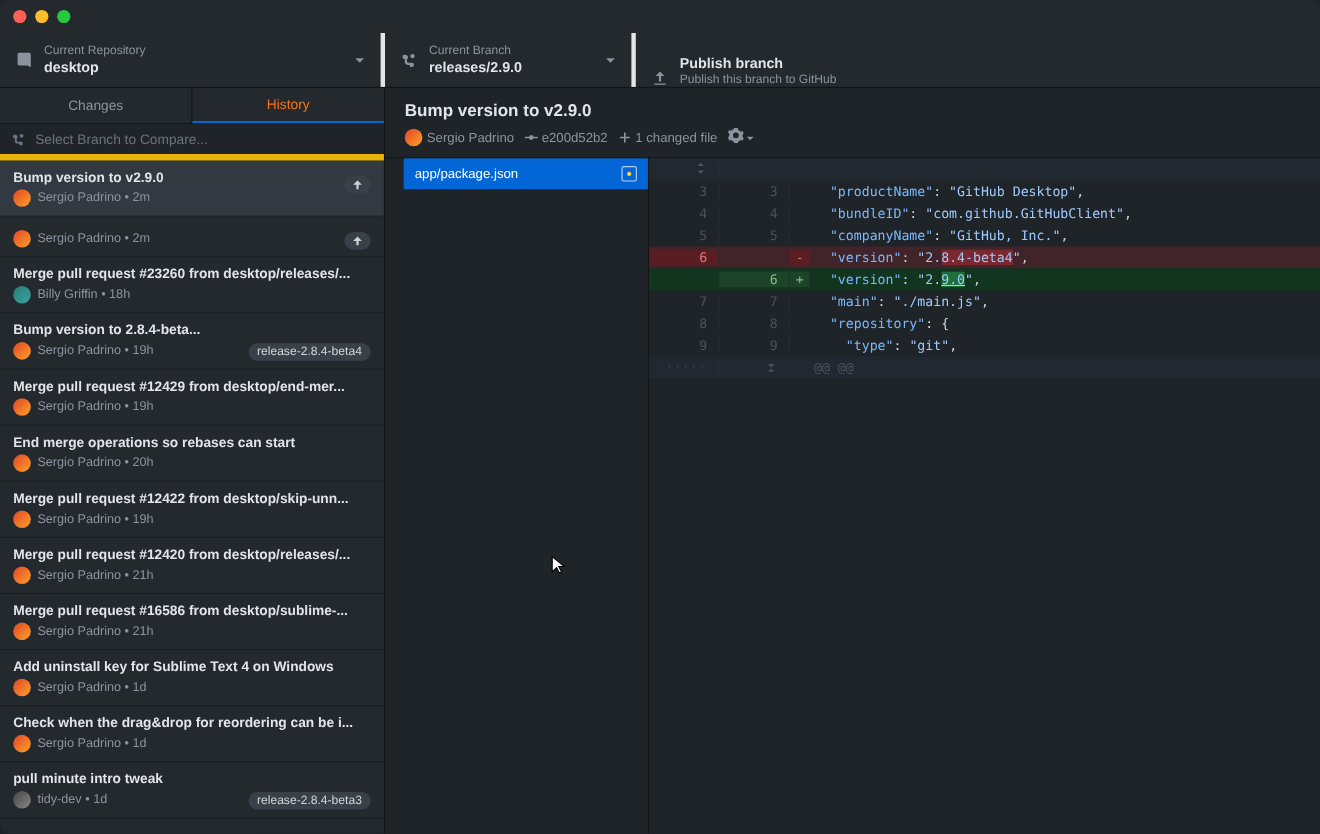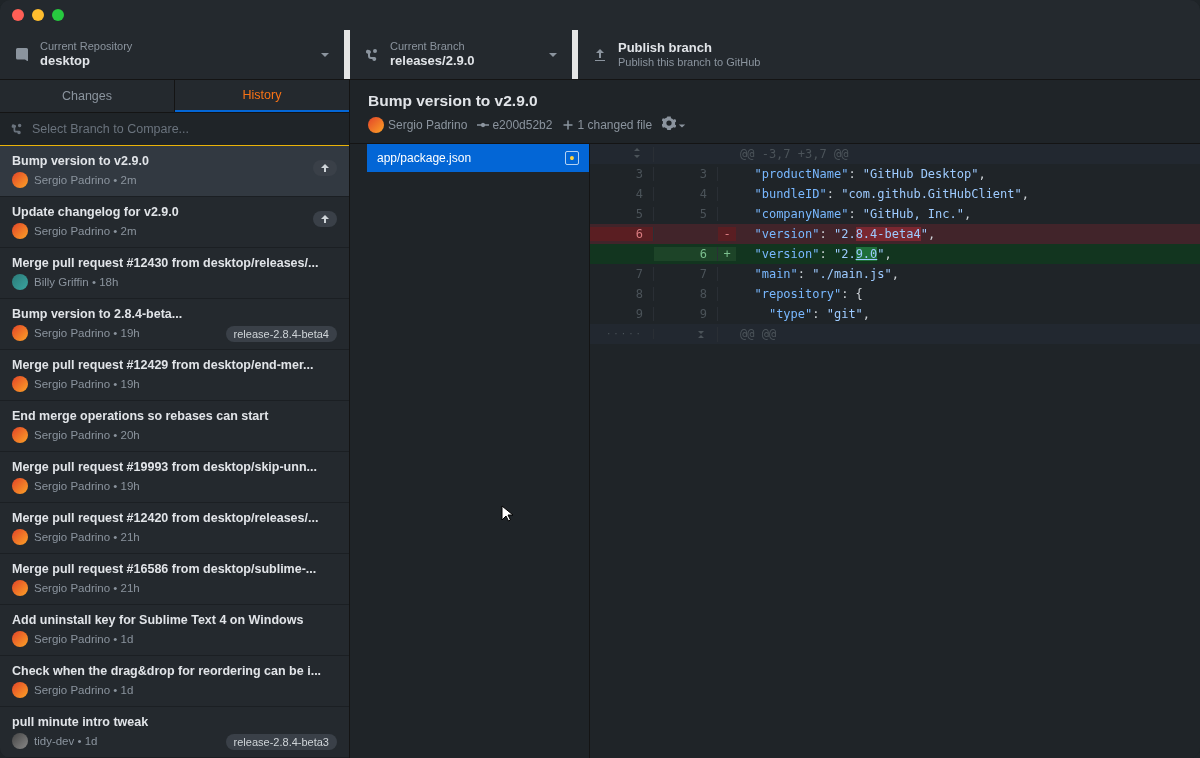--- a/index.html
+++ b/index.html
@@ -7,41 +7,41 @@
   .window { width:1200px; height:758px; background:#1f2428; border-radius:10px; overflow:hidden; position:relative; }
 
   
   .titlebar { height:30px; display:flex; align-items:center; padding:0 12px; background:#24292e; }
   .traffic { display:flex; gap:8px; }
   .dot { width:12px; height:12px; border-radius:50%; }
   .dot.red{background:#ff5f56;} .dot.yellow{background:#ffbd2e;} .dot.green{background:#27c93f;}
 
   
   .toolbar { height:50px; background:#24292e; display:flex; border-bottom:1px solid #141414; }
-  .toolbar > .section { display:flex; align-items:center; padding:0 14px; border-right:6px solid #e5e5e5; cursor:pointer; position:relative; }
+  .toolbar > .section { display:flex; align-items:center; padding:0 14px; border-right:4px solid #e5e5e5; cursor:pointer; position:relative; }
   .toolbar > .section:last-child { border-right:none; }
   .toolbar .section.repo { width:350px; }
   .toolbar .section.branch { width:228px; }
-  .toolbar .section.publish { flex:1; }
+  .toolbar .section.publish { flex:1;align-items:flex-end; }
   .toolbar .ico { width:16px; height:16px; margin-right:10px; fill:#8b949e; flex-shrink:0;}
   .toolbar .stack { display:flex; flex-direction:column; line-height:1.2; }
   .toolbar .lbl { font-size:11px; color:#8b949e; }
   .toolbar .val { font-size:13px; color:#e1e4e8; font-weight:600; }
   .toolbar .chev { margin-left:auto; fill:#8b949e; width:10px; height:10px;}
 
   
   .body { display:flex; height:calc(758px - 30px - 50px); }
   .sidebar { width:350px; background:#24292e; border-right:1px solid #141414; display:flex; flex-direction:column; }
 
   .tabs { display:flex; height:33px; border-bottom:1px solid #141414; }
   .tab { flex:1; display:flex; align-items:center; justify-content:center; font-size:12.5px; color:#8b949e; cursor:pointer; border-right:1px solid #141414;}
   .tab:last-child{border-right:none;}
   .tab.active { color:#f97316; border-bottom:2px solid #0366d6; }
 
-  .compare { height:33px; display:flex; align-items:center; padding:0 10px; border-bottom:1px solid #eab308; background:#1f2428; }
+  .compare { height:33px; display:flex; align-items:center; padding:0 10px; border-bottom:6px solid #eab308; background:#1f2428; }
   .compare svg{ width:14px; height:14px; fill:#6a737d; margin-right:8px;}
   .compare input { background:transparent; border:none; outline:none; color:#cfd4d8; font-size:12.5px; flex:1;}
   .compare input::placeholder{ color:#6a737d; }
 
   .commits { flex:1; overflow-y:auto; }
   .commit { padding:8px 12px 8px 12px; border-bottom:1px solid #1b1f23; cursor:pointer; position:relative; }
   .commit.selected { background:#323941; }
   .commit .title { font-size:12.5px; font-weight:600; color:#e1e4e8; white-space:nowrap; overflow:hidden; text-overflow:ellipsis; max-width:310px;}
   .commit .meta { display:flex; align-items:center; margin-top:4px; font-size:11.5px; color:#8b949e;}
   .commit .avatar { width:16px; height:16px; border-radius:50%; margin-right:6px; background:linear-gradient(135deg,#e24329,#fca326); flex-shrink:0;}
@@ -164,35 +164,34 @@
               <span>&nbsp;•&nbsp;</span>
               <span>2m</span>
             </div>
             <span class="push">
               <svg viewBox="0 0 10 10">
                 <path d="M5 1l4 4H6v4H4V5H1z"></path>
               </svg>
             </span>
           </div>
           <div class="commit">
-            <div class="title">Update changelog for v2.9.0</div>
             <div class="meta">
               <span class="avatar "></span>
               <span>Sergio Padrino</span>
               <span>&nbsp;•&nbsp;</span>
               <span>2m</span>
             </div>
             <span class="push">
               <svg viewBox="0 0 10 10">
                 <path d="M5 1l4 4H6v4H4V5H1z"></path>
               </svg>
             </span>
           </div>
           <div class="commit">
-            <div class="title">Merge pull request #12430 from desktop/releases/...</div>
+            <div class="title">Merge pull request #23260 from desktop/releases/...</div>
             <div class="meta">
               <span class="avatar alt"></span>
               <span>Billy Griffin</span>
               <span>&nbsp;•&nbsp;</span>
               <span>18h</span>
             </div>
           </div>
           <div class="commit">
             <div class="title">Bump version to 2.8.4-beta...</div>
             <div class="meta">
@@ -215,21 +214,21 @@
           <div class="commit">
             <div class="title">End merge operations so rebases can start</div>
             <div class="meta">
               <span class="avatar "></span>
               <span>Sergio Padrino</span>
               <span>&nbsp;•&nbsp;</span>
               <span>20h</span>
             </div>
           </div>
           <div class="commit">
-            <div class="title">Merge pull request #19993 from desktop/skip-unn...</div>
+            <div class="title">Merge pull request #12422 from desktop/skip-unn...</div>
             <div class="meta">
               <span class="avatar "></span>
               <span>Sergio Padrino</span>
               <span>&nbsp;•&nbsp;</span>
               <span>19h</span>
             </div>
           </div>
           <div class="commit">
             <div class="title">Merge pull request #12420 from desktop/releases/...</div>
             <div class="meta">
@@ -304,21 +303,21 @@
       <div class="diffrow">
         <div class="filelist">
           <div class="file-item selected">
             <span>app/package.json</span>
             <span class="box"></span>
           </div>
         </div>
         <div class="diff" id="diff-view">
             <div class="row hunk"><span class="gut"><span class="exp"><svg viewBox="0 0 12 12">
                     <path d="M6 1l3 3H3zM3 8h6l-3 3z"></path>
-                  </svg></span></span><span class="gut2"></span><span class="sign"></span><span class="code"><span>@@ -3,7 +3,7 @@</span></span></div>
+                  </svg></span></span><span class="gut2"></span><span class="sign"></span></div>
             <div class="row "><span class="gut">3</span><span class="gut2">3</span><span class="sign"> </span><span class="code">  <span class="tok-key">"productName"</span><span class="tok-punc">: </span><span class="tok-str">"GitHub Desktop"</span><span class="tok-punc">,</span></span></div>
             <div class="row "><span class="gut">4</span><span class="gut2">4</span><span class="sign"> </span><span class="code">  <span class="tok-key">"bundleID"</span><span class="tok-punc">: </span><span class="tok-str">"com.github.GitHubClient"</span><span class="tok-punc">,</span></span></div>
             <div class="row "><span class="gut">5</span><span class="gut2">5</span><span class="sign"> </span><span class="code">  <span class="tok-key">"companyName"</span><span class="tok-punc">: </span><span class="tok-str">"GitHub, Inc."</span><span class="tok-punc">,</span></span></div>
             <div class="row del"><span class="gut">6</span><span class="gut2"></span><span class="sign">-</span><span class="code">  <span class="tok-key">"version"</span><span class="tok-punc">: </span><span class="tok-str">"2.</span><span class="tok-str hi">8.4-beta4</span><span class="tok-str">"</span><span class="tok-punc">,</span></span></div>
             <div class="row add"><span class="gut"></span><span class="gut2">6</span><span class="sign">+</span><span class="code">  <span class="tok-key">"version"</span><span class="tok-punc">: </span><span class="tok-str">"2.</span><span class="tok-str hi">9.0</span><span class="tok-str">"</span><span class="tok-punc">,</span></span></div>
             <div class="row "><span class="gut">7</span><span class="gut2">7</span><span class="sign"> </span><span class="code">  <span class="tok-key">"main"</span><span class="tok-punc">: </span><span class="tok-str">"./main.js"</span><span class="tok-punc">,</span></span></div>
             <div class="row "><span class="gut">8</span><span class="gut2">8</span><span class="sign"> </span><span class="code">  <span class="tok-key">"repository"</span><span class="tok-punc">: {</span></span></div>
             <div class="row "><span class="gut">9</span><span class="gut2">9</span><span class="sign"> </span><span class="code">    <span class="tok-key">"type"</span><span class="tok-punc">: </span><span class="tok-str">"git"</span><span class="tok-punc">,</span></span></div>
             <div class="row hunk"><span class="gut" style="font-size:9px;letter-spacing:2px;">·····</span><span class="gut2"><span class="exp"><svg viewBox="0 0 12 12">
                     <path d="M3 4h6L6 7zM6 8l3 3H3z"></path>

